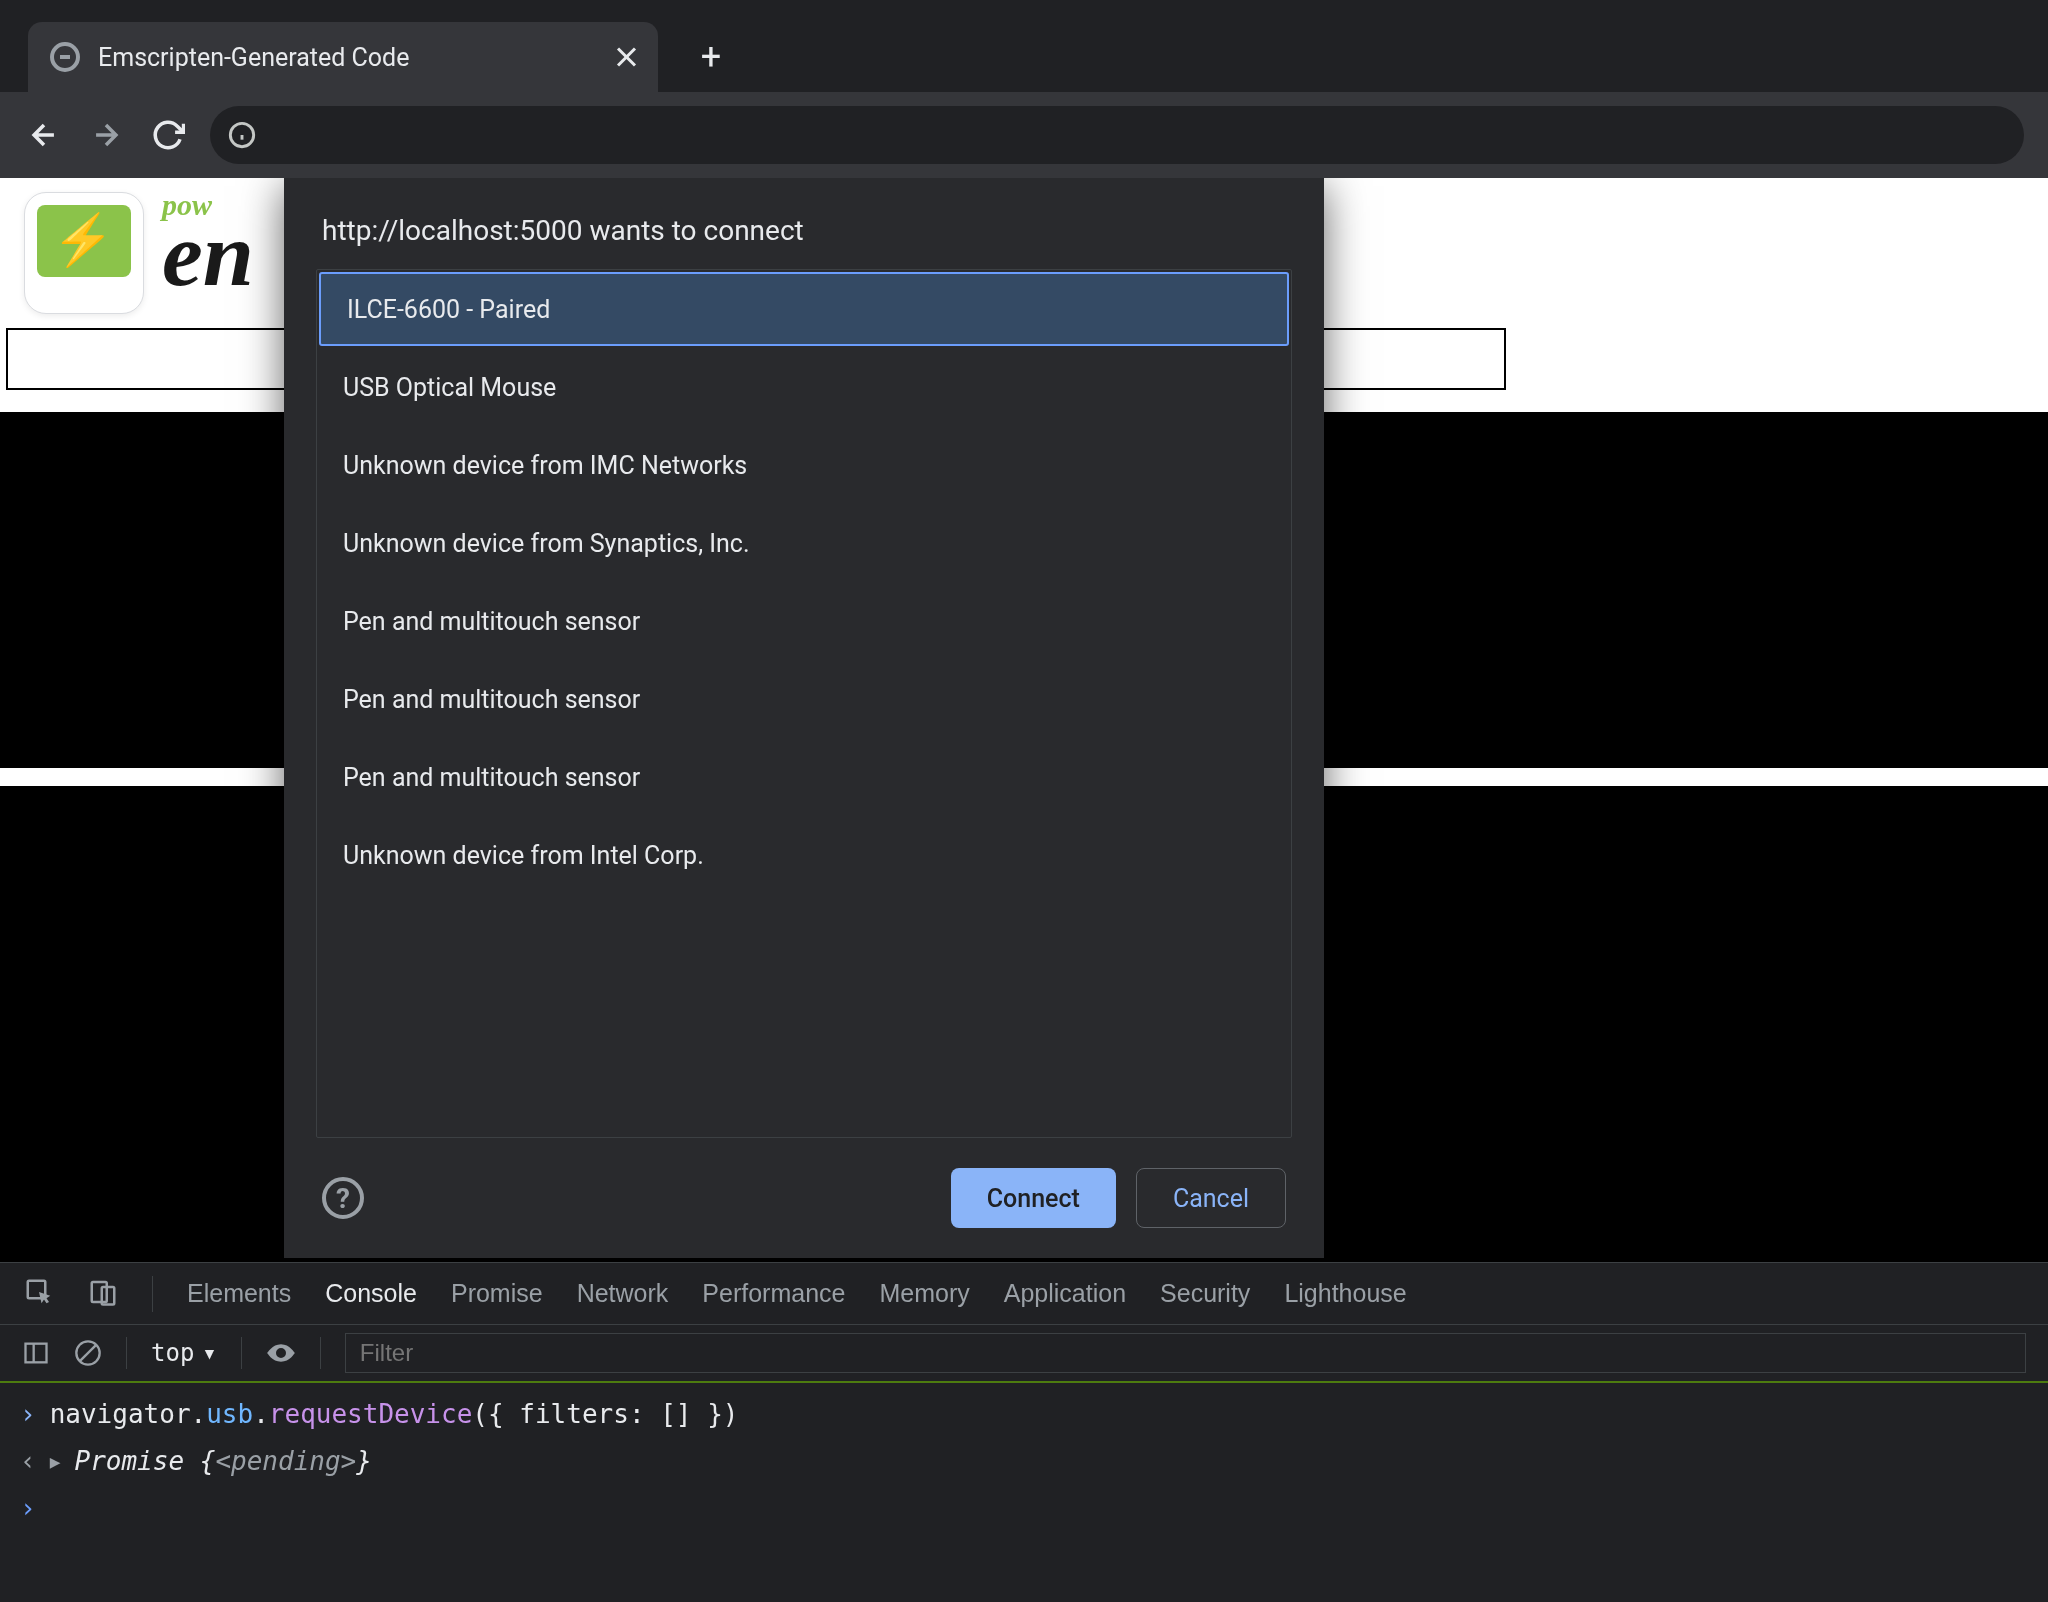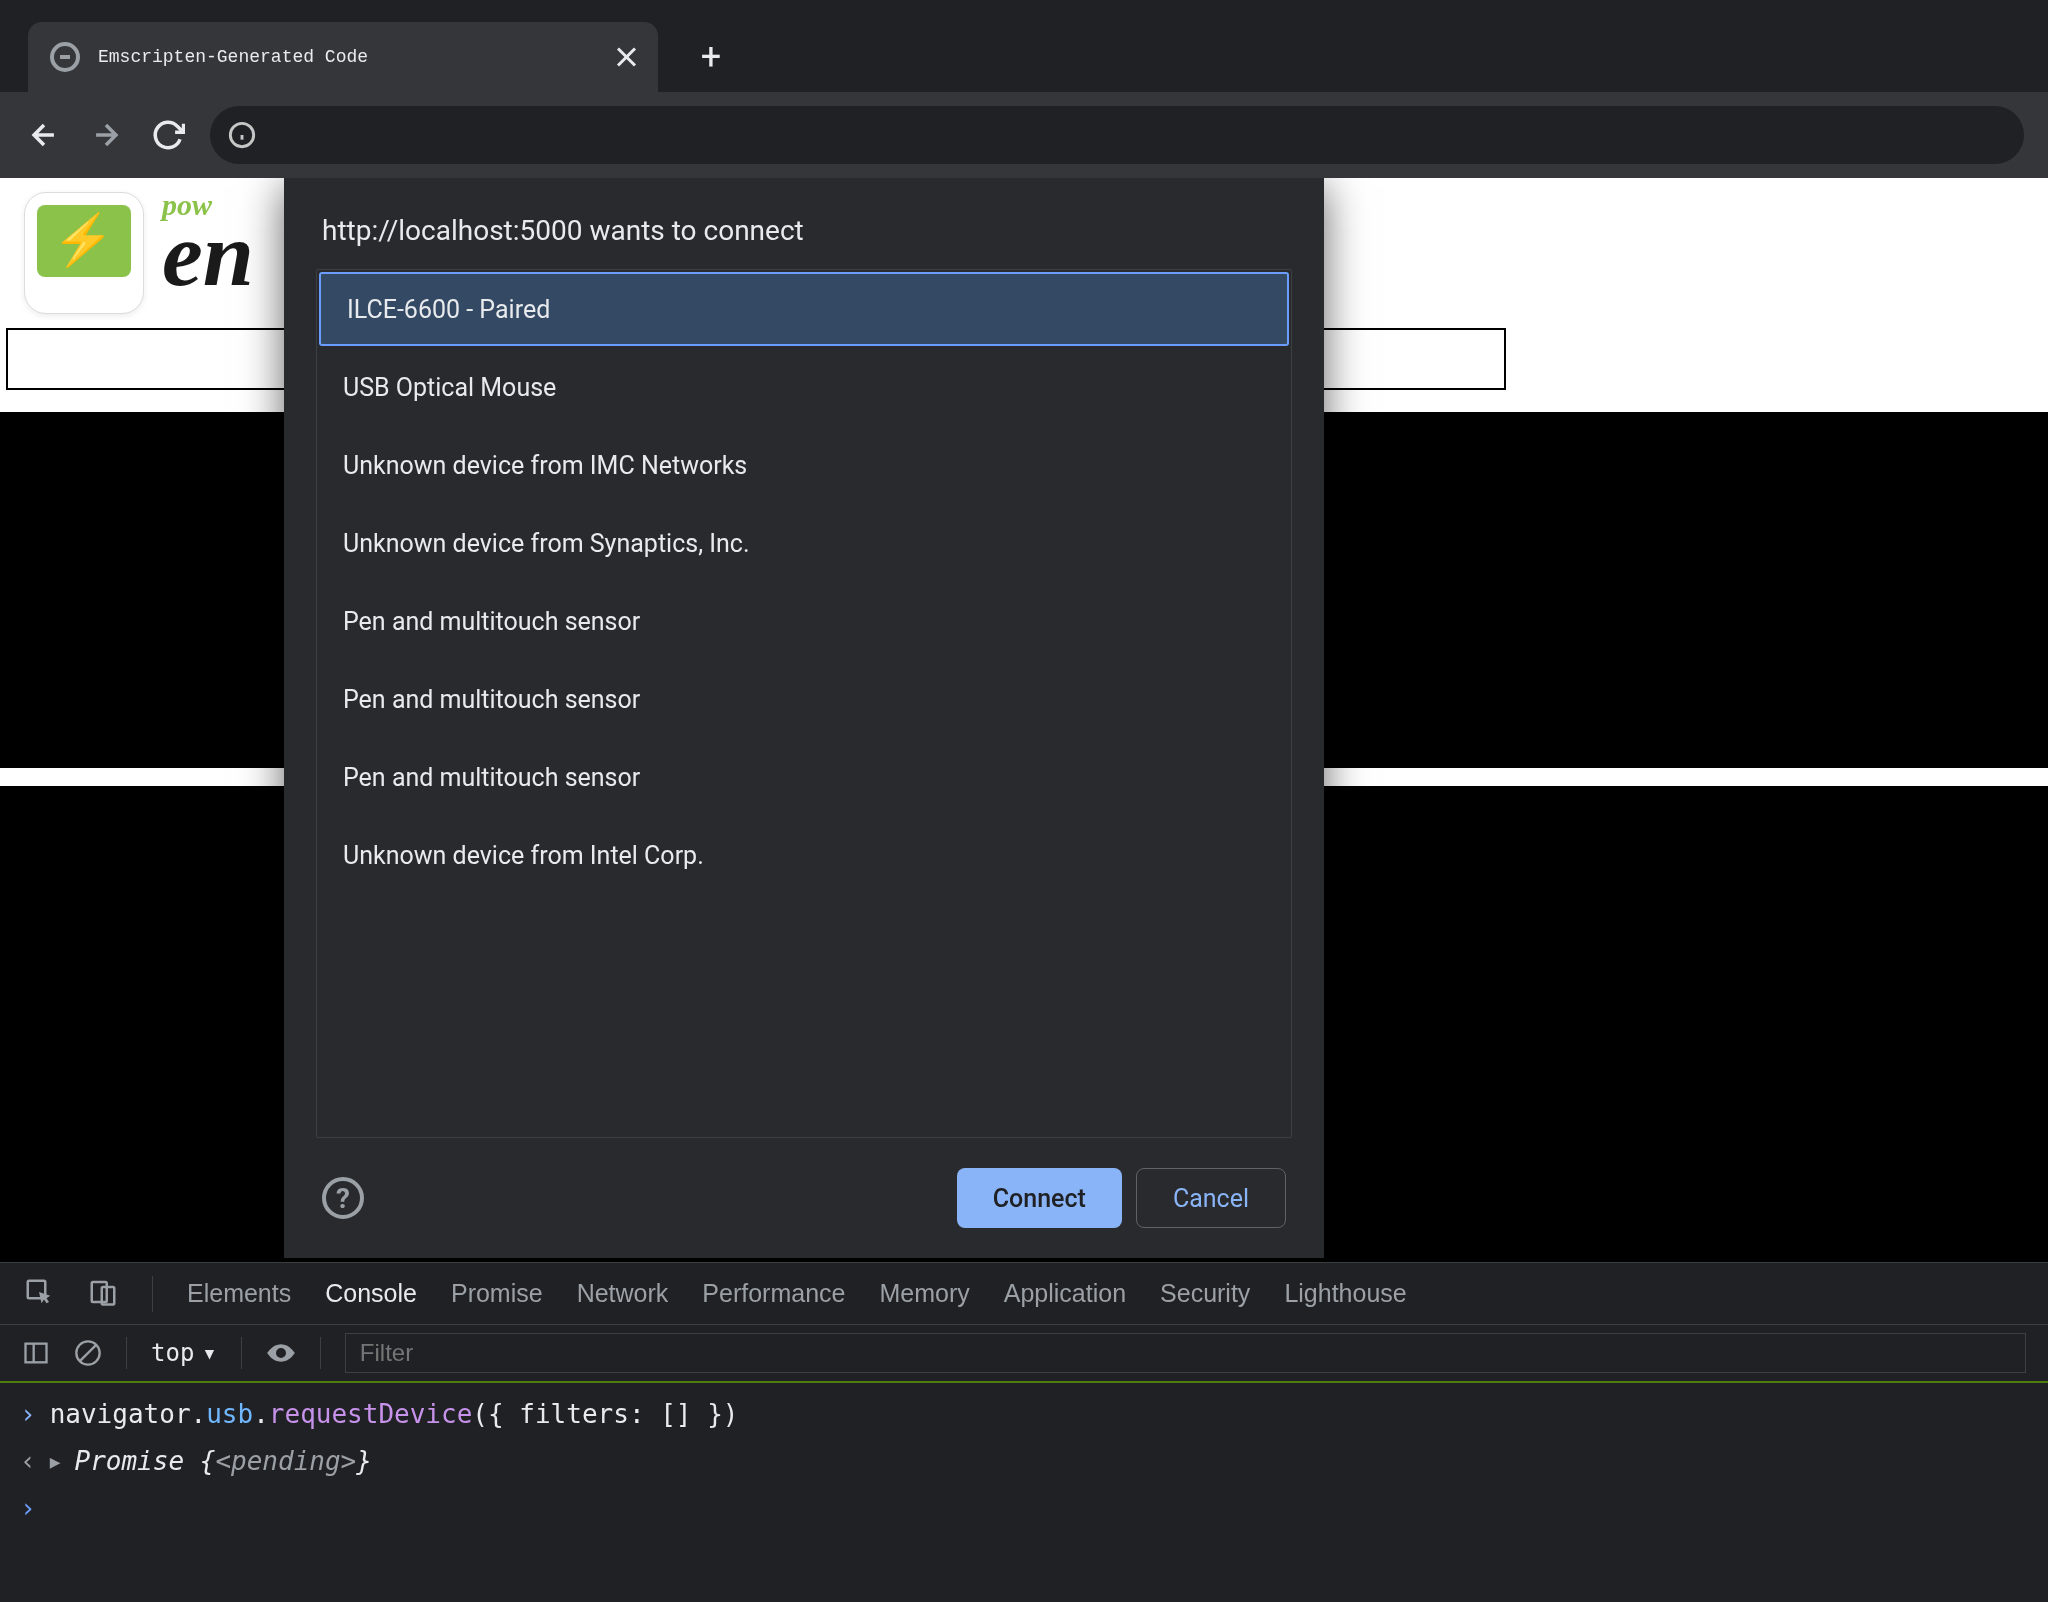--- a/index.html
+++ b/index.html
@@ -5,21 +5,21 @@
   * { box-sizing: border-box; margin: 0; padding: 0; }
   html, body { width: 2048px; height: 1602px; overflow: hidden; font-family: "Segoe UI", Roboto, Arial, sans-serif; background: #202124; }
   body { transform-origin: top left; }
 
   
   .chrome { width: 100%; height: 100%; display: flex; flex-direction: column; background: #202124; }
   .tabstrip { height: 92px; background: #202124; display: flex; align-items: flex-end; padding-left: 28px; }
   .tab { display: flex; align-items: center; height: 70px; background: #35363a; border-radius: 14px 14px 0 0; padding: 0 20px 0 22px; gap: 18px; min-width: 630px; }
   .tab .favicon { width: 30px; height: 30px; border-radius: 50%; border: 4px solid #9aa0a6; position: relative; box-sizing: border-box; }
   .tab .favicon::after { content: ""; position: absolute; left: 6px; top: 9px; width: 10px; height: 4px; background: #9aa0a6; }
-  .tab .title { color: #e8eaed; font-size: 18px; flex: 1; font-family: Liberation Mono, monospace; }
+  .tab .title { color: #e8eaed; font-size: 25px; flex: 1; }
   .tab .close { width: 24px; height: 24px; position: relative; cursor: pointer; }
   .tab .close::before, .tab .close::after { content: ""; position: absolute; left: 11px; top: 0; width: 3px; height: 24px; background: #e8eaed; }
   .tab .close::before { transform: rotate(45deg); }
   .tab .close::after { transform: rotate(-45deg); }
   .newtab { width: 50px; height: 50px; margin-left: 28px; margin-bottom: 10px; display:flex; align-items:center; justify-content:center; color:#e8eaed; font-size:36px; cursor:pointer; }
 
   .toolbar { height: 86px; background: #35363a; display: flex; align-items: center; padding: 0 24px; gap: 22px; }
   .nav-icn { width: 40px; height: 40px; display:inline-flex; align-items:center; justify-content:center; color:#9aa0a6; cursor:pointer; }
   .nav-icn.enabled { color:#e8eaed; }
 
@@ -44,21 +44,21 @@
   .page-main-black { position:absolute; top:234px; left:0; right:0; bottom:0; background:#000; }
 
   
   .dialog { position:absolute; top:0; left: 284px; width: 1040px; height: 1080px; background: #292a2d; box-shadow: 0 8px 40px rgba(0,0,0,0.6); display:flex; flex-direction:column; padding: 30px 32px 30px 32px; z-index: 50; }
   .dialog .dtitle { color:#e8eaed; font-size: 28px; margin: 6px 6px 22px 6px; }
   .dialog .device-list { flex:1; border:1px solid #3c4043; border-radius:2px; }
   .dialog .device { height: 78px; display:flex; align-items:center; padding: 0 26px; color:#e8eaed; font-size: 25px; cursor:pointer; }
   .dialog .device.selected { background:#344a64; border:2px solid #6b9dfc; border-radius:3px; margin: 2px; height: 74px; }
   .dialog .dactions { display:flex; align-items:center; justify-content:space-between; margin-top: 30px; padding: 0 6px; }
   .dialog .help { width:42px; height:42px; border:4px solid #9aa0a6; border-radius:50%; color:#9aa0a6; display:flex; align-items:center; justify-content:center; font-size:28px; font-weight:700; cursor:pointer; }
-  .dialog .btns { display:flex; gap: 14px; }
+  .dialog .btns { display:flex; gap: 20px; }
   .dialog .btn { height: 60px; padding: 0 36px; border-radius:8px; font-size:25px; display:flex; align-items:center; justify-content:center; cursor:pointer; }
   .dialog .btn.primary { background:#8ab4f8; color:#202124; font-weight:500; }
   .dialog .btn.secondary { background:transparent; color:#8ab4f8; border:1px solid #5f6368; }
 
   
   .devtools { height: 340px; background:#202124; border-top:1px solid #3c4043; display:flex; flex-direction:column; font-family: Menlo, Consolas, monospace; }
   .dt-tabs { height: 62px; display:flex; align-items:center; gap: 34px; padding: 0 24px; border-bottom:1px solid #3c4043; font-family:"Segoe UI", Arial, sans-serif; }
   .dt-tabs .dt-ico { color:#9aa0a6; }
   .dt-tabs .sep { width:1px; height:36px; background:#3c4043; }
   .dt-tabs .dt-tab { color:#9aa0a6; font-size:25px; cursor:pointer; }

